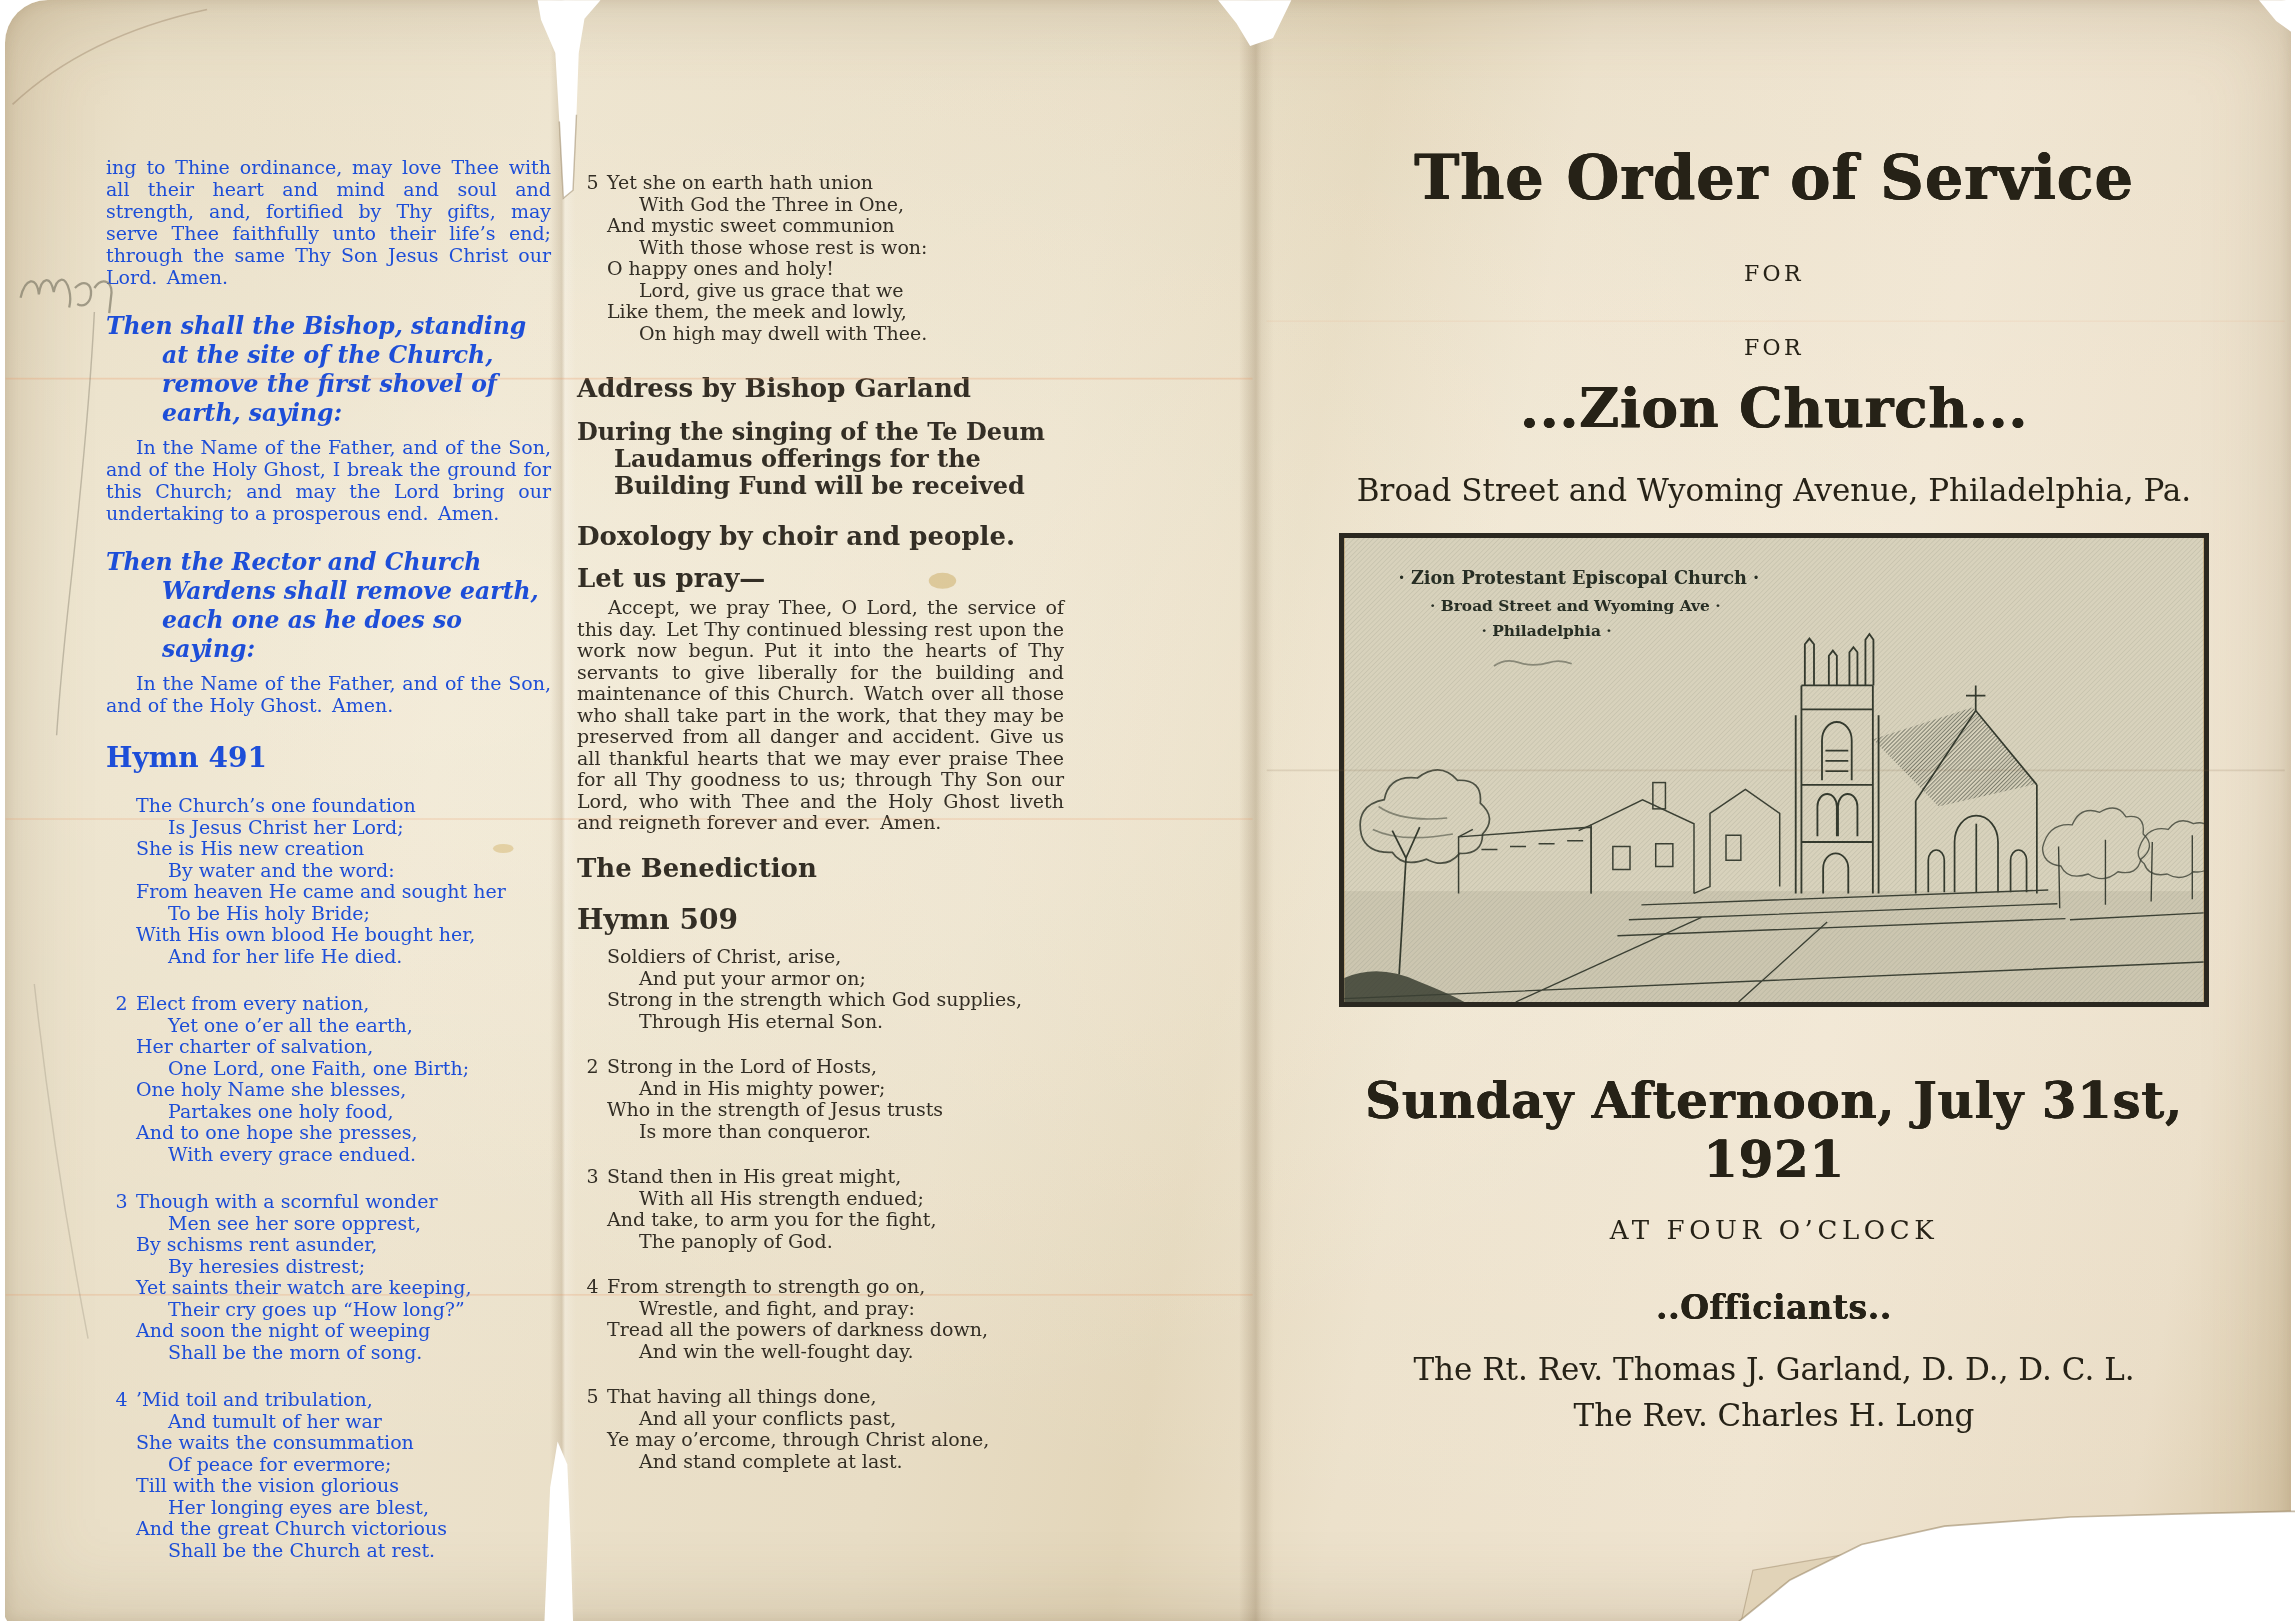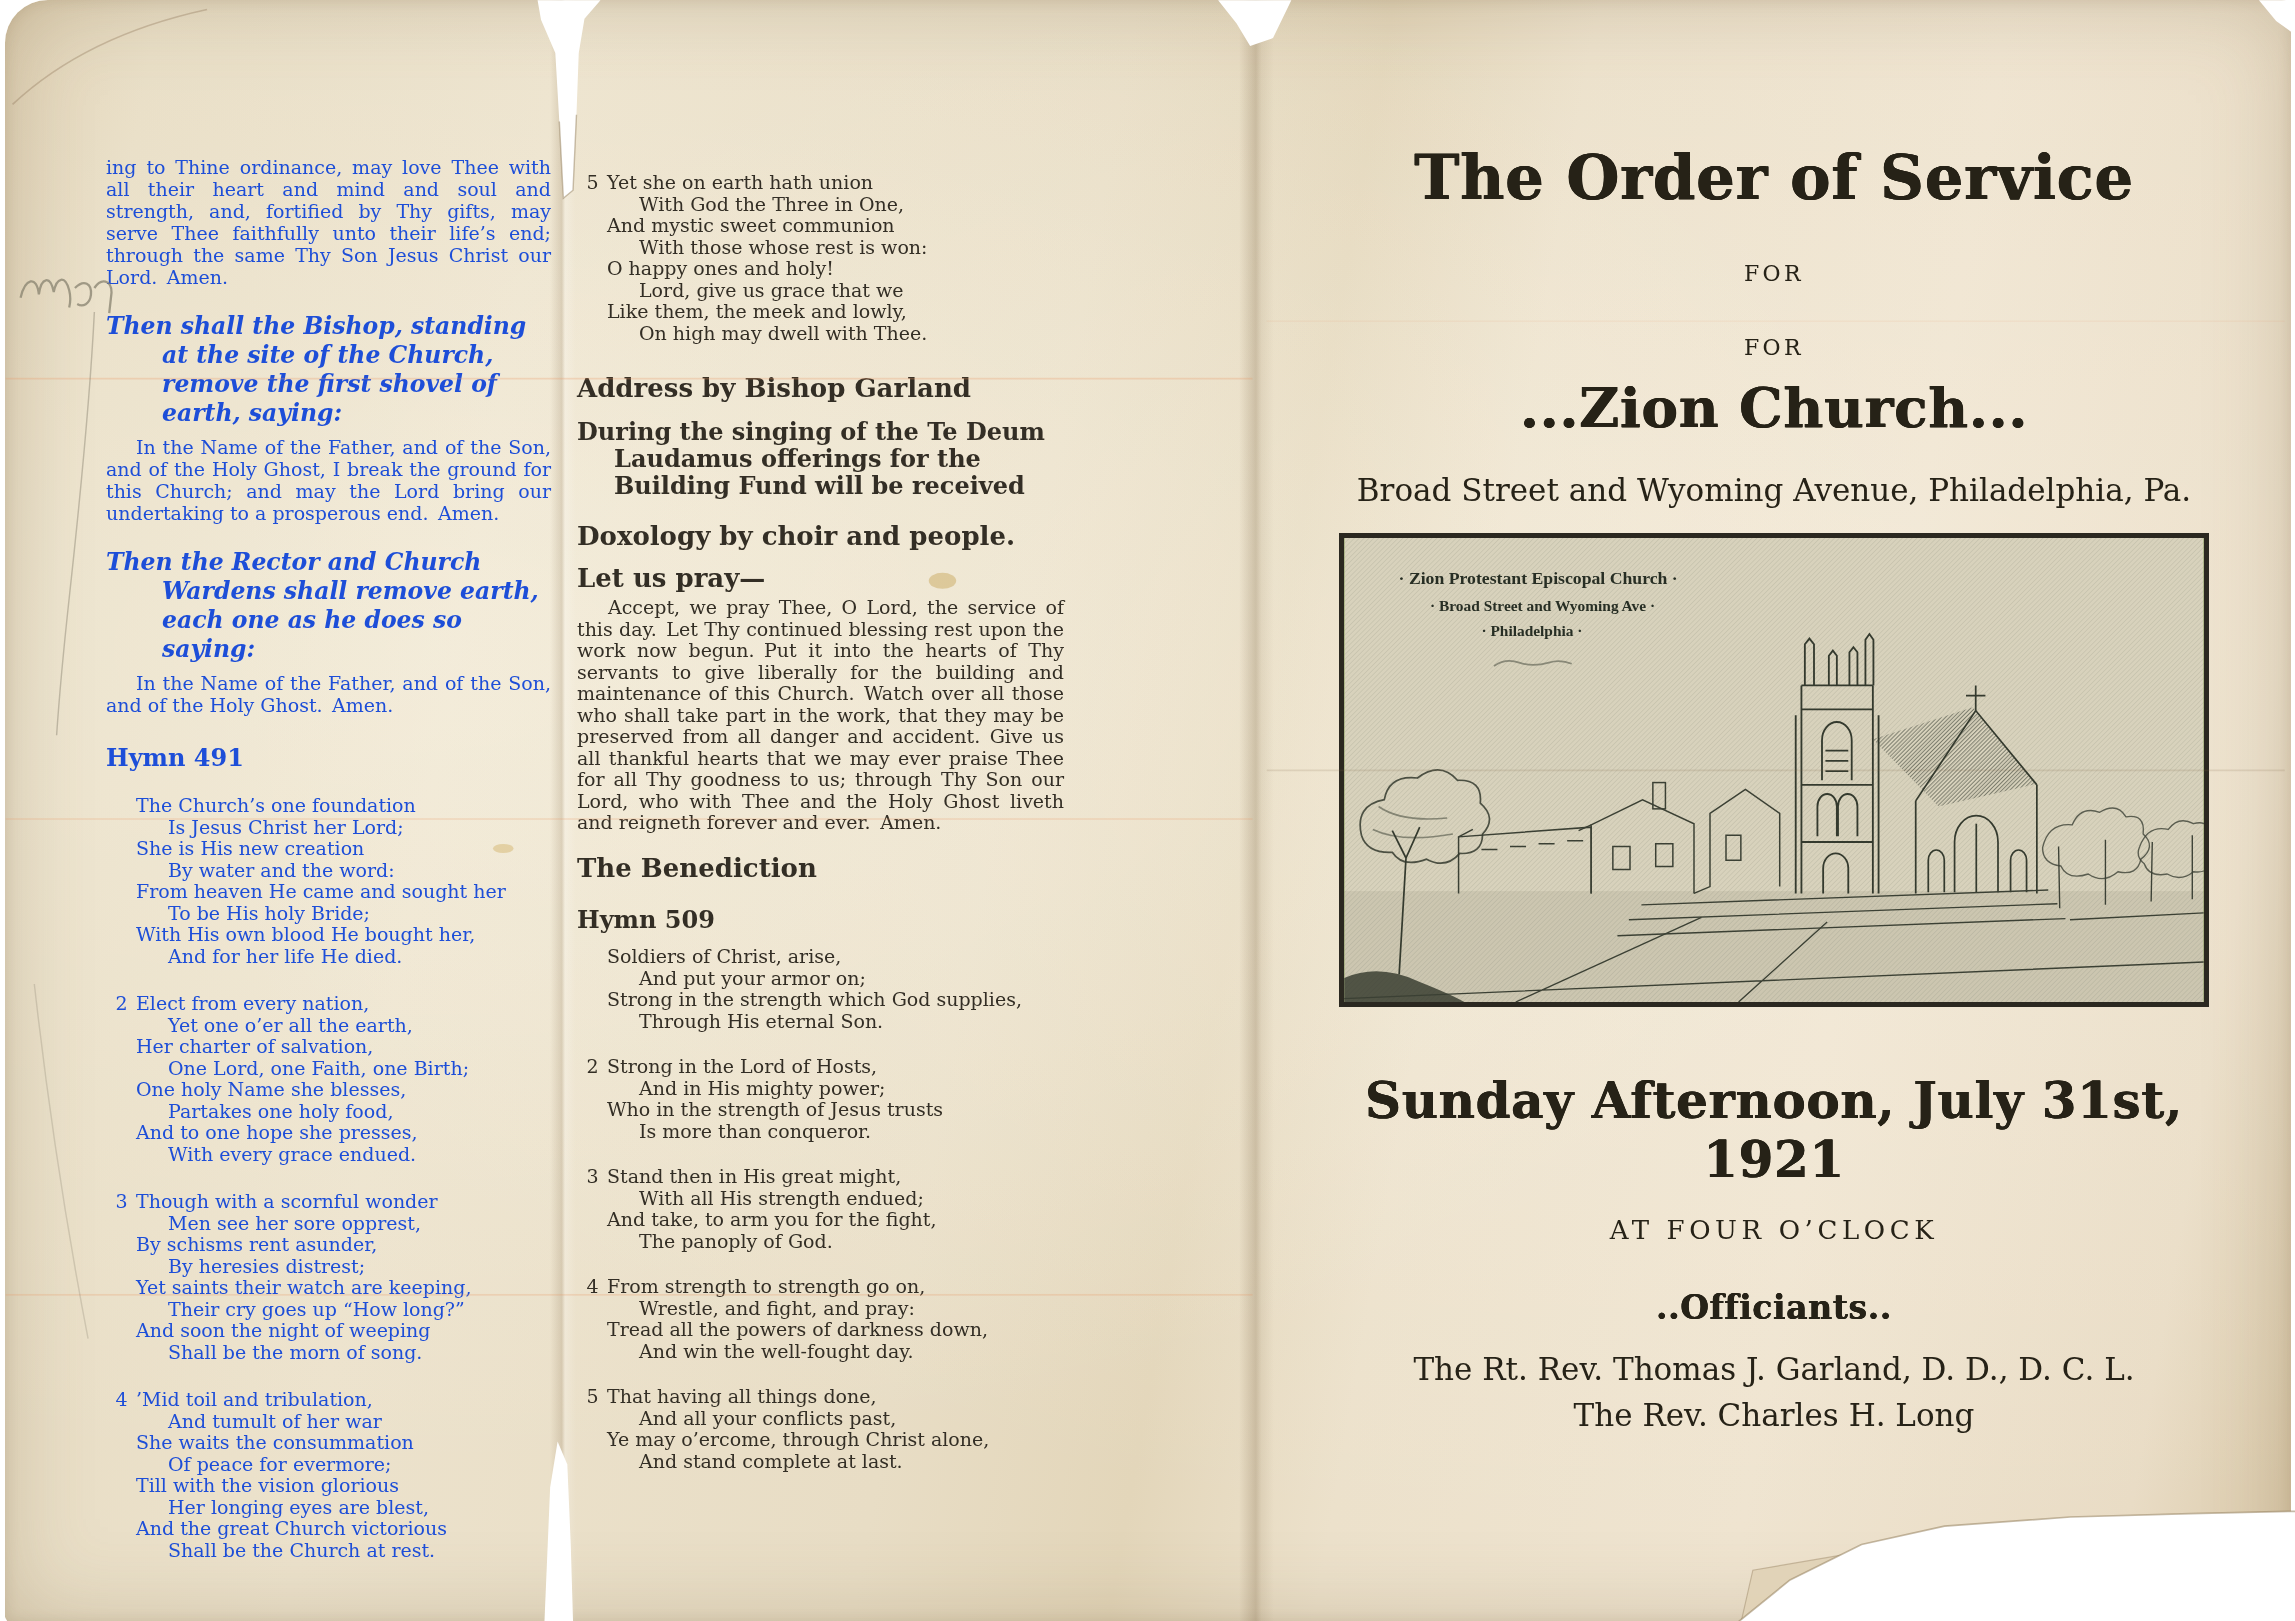--- a/index.html
+++ b/index.html
@@ -20,41 +20,41 @@
           background:linear-gradient(90deg,rgba(0,0,0,0),rgba(116,92,58,.26) 48%,rgba(116,92,58,.10) 64%,rgba(0,0,0,0));}
 
   
   .leftcol{position:absolute;left:106px;top:156px;width:445px;font-size:19px;line-height:22px;
            color:#1d4ed8;text-align:justify;}
   .midcol{position:absolute;left:577px;top:172px;width:487px;font-size:19px;line-height:22px;
           color:#332e25;text-align:left;}
   .rubric{font-style:italic;font-weight:700;font-size:23.5px;line-height:29px;
           padding-left:56px;text-indent:-56px;text-align:left;margin-top:24px;}
   .prayer{margin-top:8px;text-indent:30px;}
-  .hymn-title{font-weight:700;font-size:24px;margin-top:31px;text-align:left;}
+  .hymn-title{font-weight:700;font-size:28px;margin-top:31px;text-align:left;}
   .verse{position:relative;margin-left:30px;margin-top:26px;text-align:left;line-height:21.5px;}
   .verse .vnum{position:absolute;left:-20.6px;top:0;}
   .vline.ind{padding-left:32px;}
   .subhead{font-weight:700;font-size:26px;line-height:29px;margin-top:23px;text-align:left;}
   .offering{font-weight:700;font-size:24px;line-height:27px;padding-left:37px;text-indent:-37px;
             margin-top:15px;text-align:left;}
   .offering .em{font-weight:700;}
   .prayer-body{margin-top:4.6px;text-indent:31px;text-align:justify;line-height:21.5px;}
 
   
   .covercol{position:absolute;left:1288px;top:0;width:972px;text-align:center;color:#262217;}
   .blackletter{text-shadow:0.3px 0 currentColor,-0.3px 0 currentColor;letter-spacing:0.6px;}
   .c-title{font-size:61px;font-weight:700;margin-top:142px;}
   .c-for{font-size:22px;letter-spacing:3.4px;margin-top:48px;}
   .c-sub{font-size:48px;font-style:italic;margin-top:30px;letter-spacing:1.1px;}
   .c-for2{margin-top:49px;}
   .c-zion{font-size:55px;font-weight:700;margin-top:15px;}
   .c-addr{font-size:31px;margin-top:32px;}
   .c-frame{margin:25px auto 0;width:860px;height:464px;border:5.1px solid #2b2820;
-           background:#4d7c0f;font-family:Liberation Serif, serif;}
+           background:#a16207;}
   .c-frame svg{display:block;}
   .c-date{font-size:50px;font-weight:700;margin-top:64px;}
   .c-time{font-size:26px;letter-spacing:4.6px;margin-top:26px;}
   .c-off{font-size:33px;font-weight:700;margin-top:43px;}
   .c-names{margin-top:19.4px;}
   .c-name{font-size:31px;line-height:46px;}
 
   .overlay{position:absolute;left:0;top:0;z-index:50;pointer-events:none;}
 </style>
 </head>

